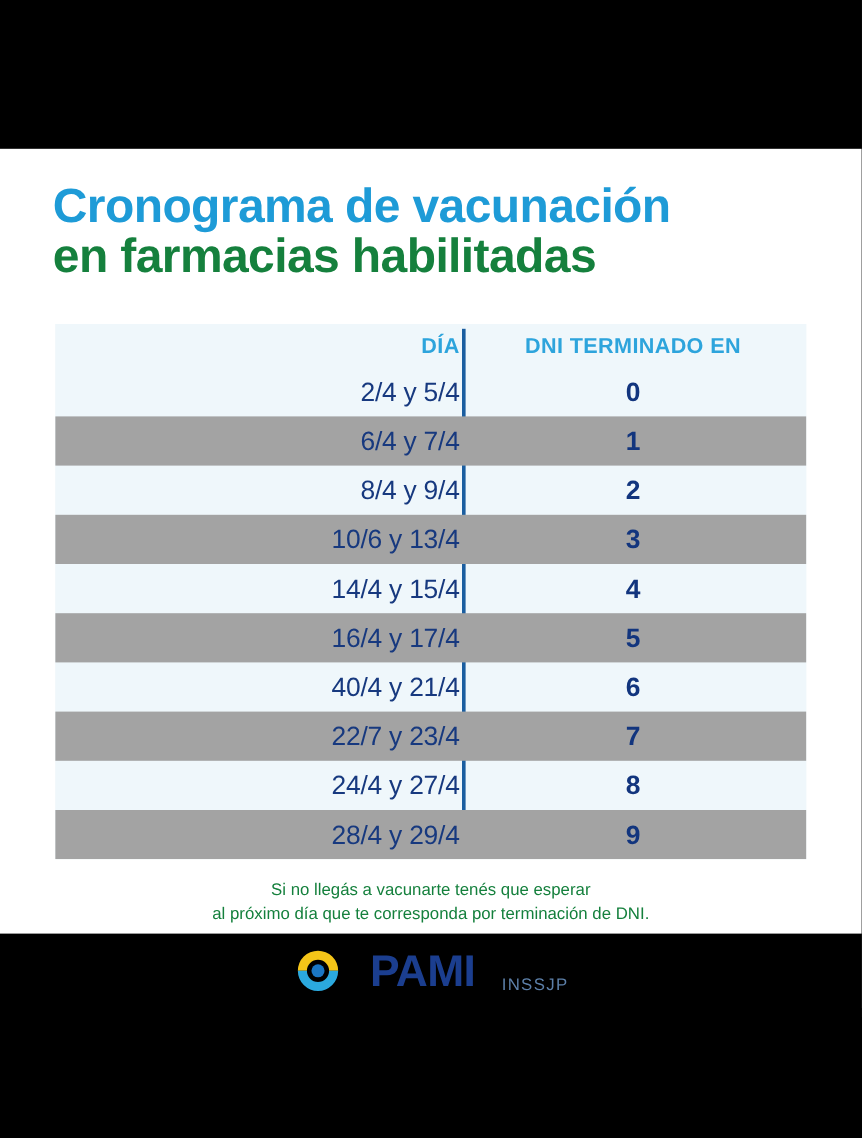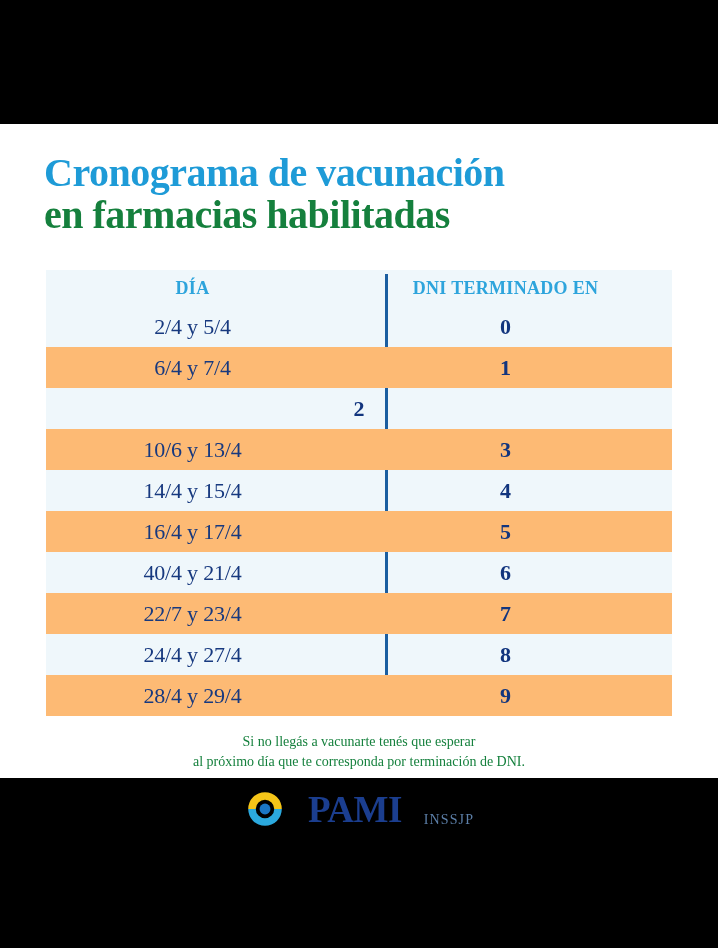--- a/index.html
+++ b/index.html
@@ -35,21 +35,20 @@
     background: #000000;
   }
 
   .canvas {
     position: absolute;
     left: 0;
     top: 124px;
     width: 718px;
     height: 654px;
     background: #FFFFFF;
-    font-family: Liberation Serif, serif;
   }
 
   
   .title {
     position: absolute;
     left: 44px;
     top: 28px;
     width: 640px;
     line-height: 1.04;
     letter-spacing: -0.5px;
@@ -72,33 +71,34 @@
     background: #EFF7FB;
     overflow: hidden;
   }
 
   .t-row {
     display: flex;
     align-items: center;
     position: relative;
     height: 41px;
   }
-  .t-row.alt { background: #fdba74; }
+  .t-row.alt { background: #a3a3a3; }
 
   .t-head {
     height: 36px;
   }
 
   .cell-day {
     width: 293px;
-    text-align: center;
+    text-align: right;
     font-size: 22px;
     color: #17397F;
     font-weight: 400;
     letter-spacing: -0.2px;
+    padding-left: 44px;
   }
   .cell-dni {
     flex: 1;
     text-align: center;
     font-size: 22px;
     font-weight: 700;
     color: #12357E;
   }
 
   .t-head .cell-day,
@@ -191,20 +191,21 @@
 
       <div class="t-row">
         <div class="cell-day">2/4 y 5/4</div>
         <div class="cell-dni">0</div>
       </div>
       <div class="t-row alt">
         <div class="cell-day">6/4 y 7/4</div>
         <div class="cell-dni">1</div>
       </div>
       <div class="t-row">
+        <div class="cell-day">8/4 y 9/4</div>
         <div class="cell-dni">2</div>
       </div>
       <div class="t-row alt">
         <div class="cell-day">10/6 y 13/4</div>
         <div class="cell-dni">3</div>
       </div>
       <div class="t-row">
         <div class="cell-day">14/4 y 15/4</div>
         <div class="cell-dni">4</div>
       </div>

